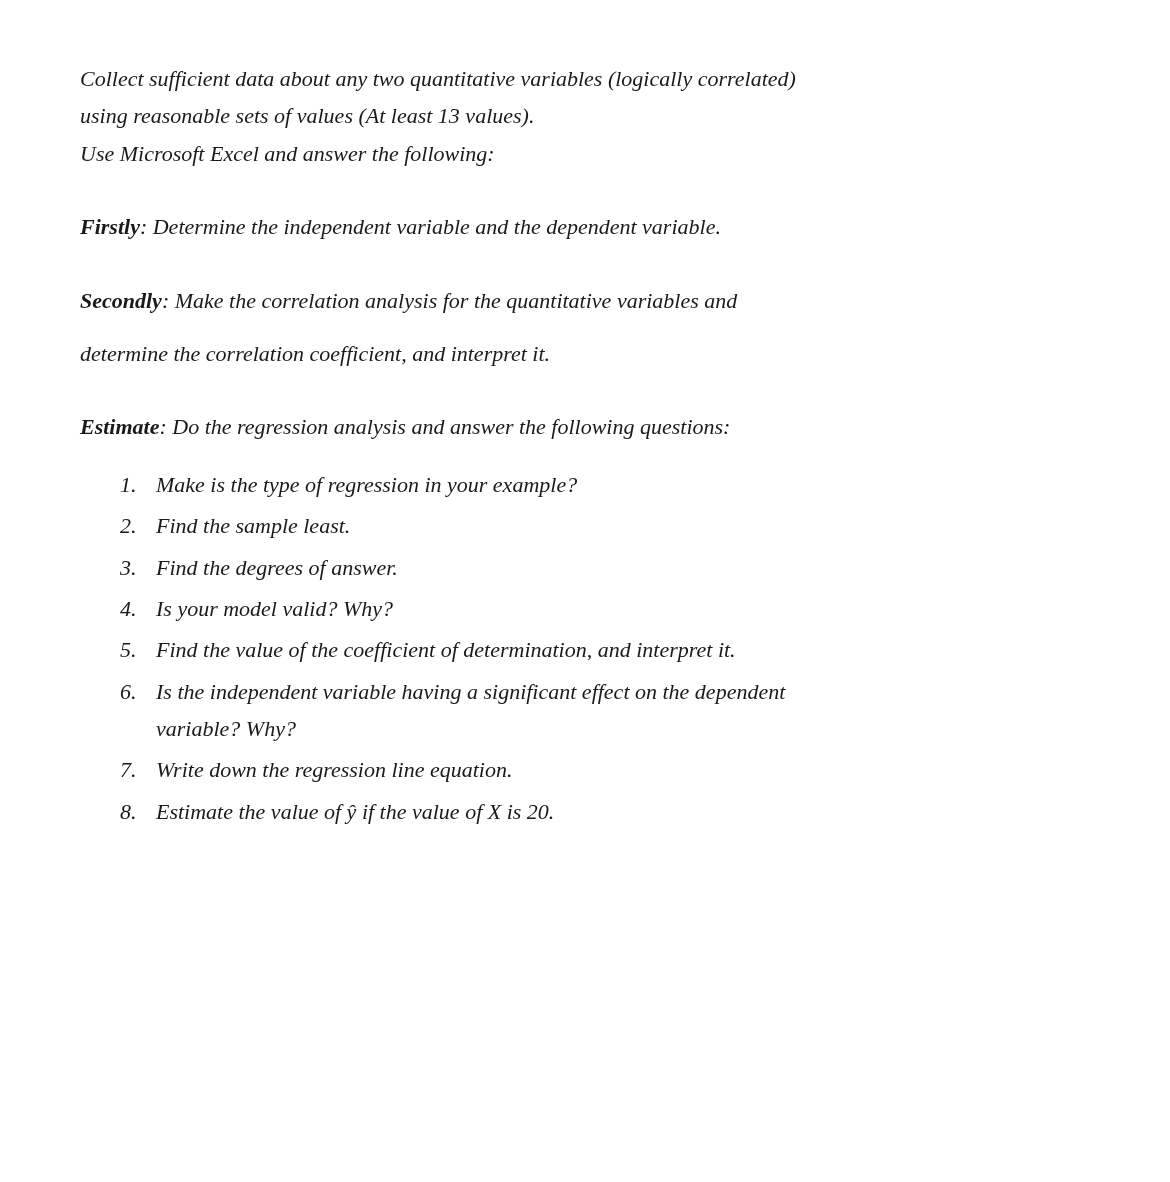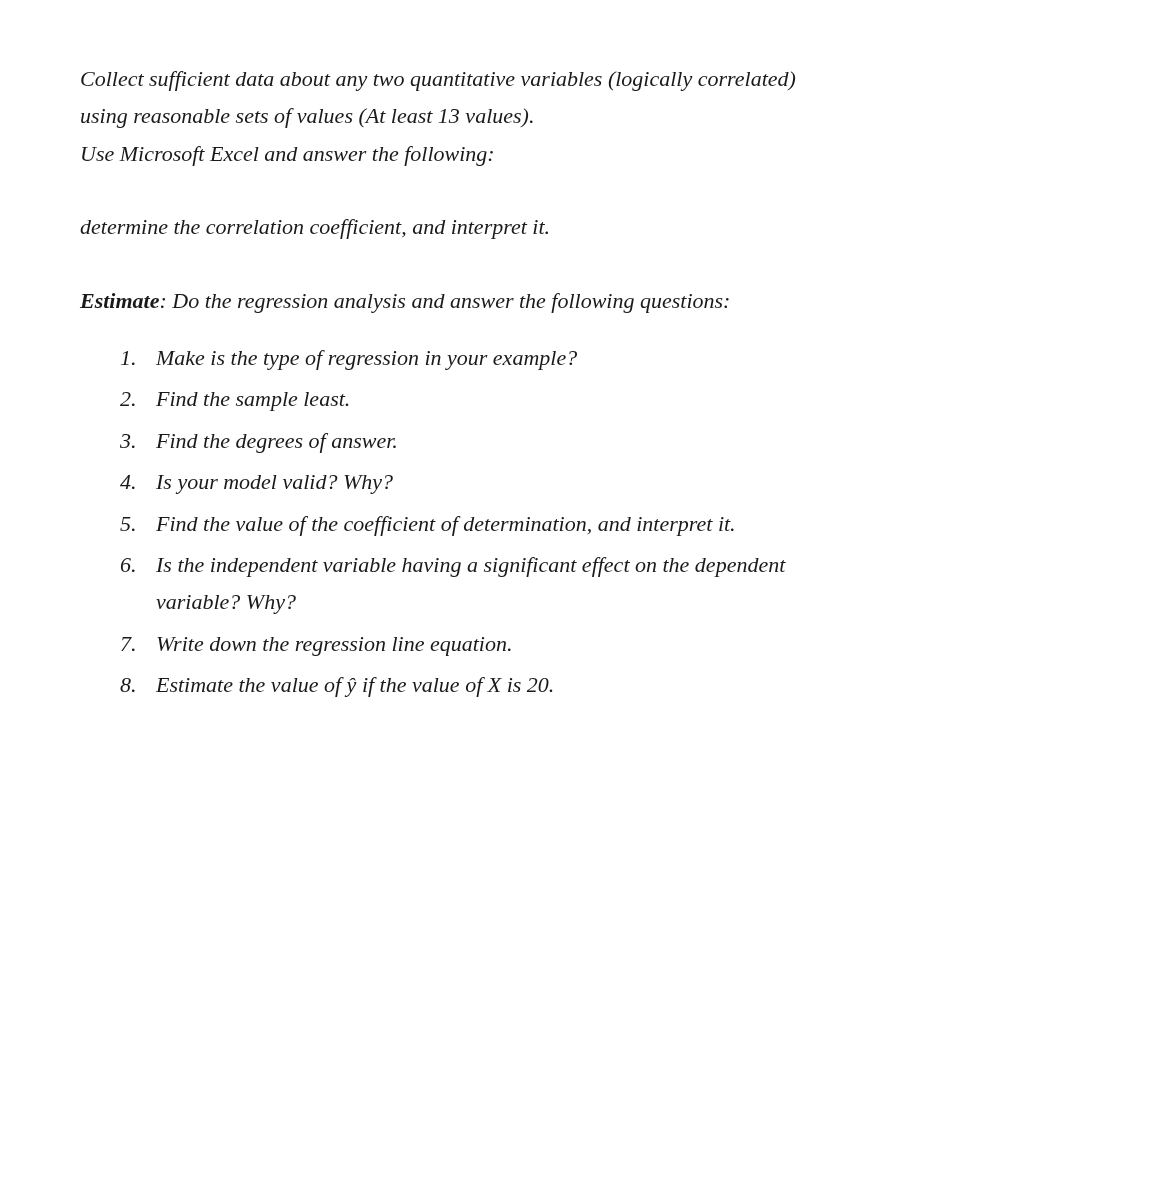--- a/index.html
+++ b/index.html
@@ -42,21 +42,21 @@
 
     .section-title strong {
       font-weight: bold;
       font-style: italic;
     }
 
     .section-body {
       font-size: 22px;
       font-style: italic;
       line-height: 1.7;
-      margin-top: 0;
+      margin-top: 16px;
     }
 
     .numbered-list {
       list-style: none;
       margin-top: 20px;
       padding-left: 40px;
     }
 
     .numbered-list li {
       font-size: 22px;
@@ -86,22 +86,30 @@
 <body>
 
 <div class="content-wrapper">
 
   <div class="intro-paragraph">
     <span>Collect sufficient data about any two quantitative variables (logically correlated)</span><br>
     <span>using reasonable sets of values (At least 13 values).</span><br>
     <span>Use Microsoft Excel and answer the following:</span>
   </div>
 
+  <div class="section">
+    <p class="section-title">
+      <strong>Firstly</strong><span>:</span><span> Determine the independent variable and the dependent variable.</span>
+    </p>
+  </div>
 
   <div class="section">
+    <p class="section-title">
+      <strong>Secondly</strong><span>:</span><span> Make the correlation analysis for the quantitative variables and</span>
+    </p>
     <p class="section-body">determine the correlation coefficient, and interpret it.</p>
   </div>
 
   <div class="section">
     <p class="section-title">
       <strong>Estimate</strong><span>:</span><span> Do the regression analysis and answer the following questions:</span>
     </p>
 
     <ol class="numbered-list">
       <li>

